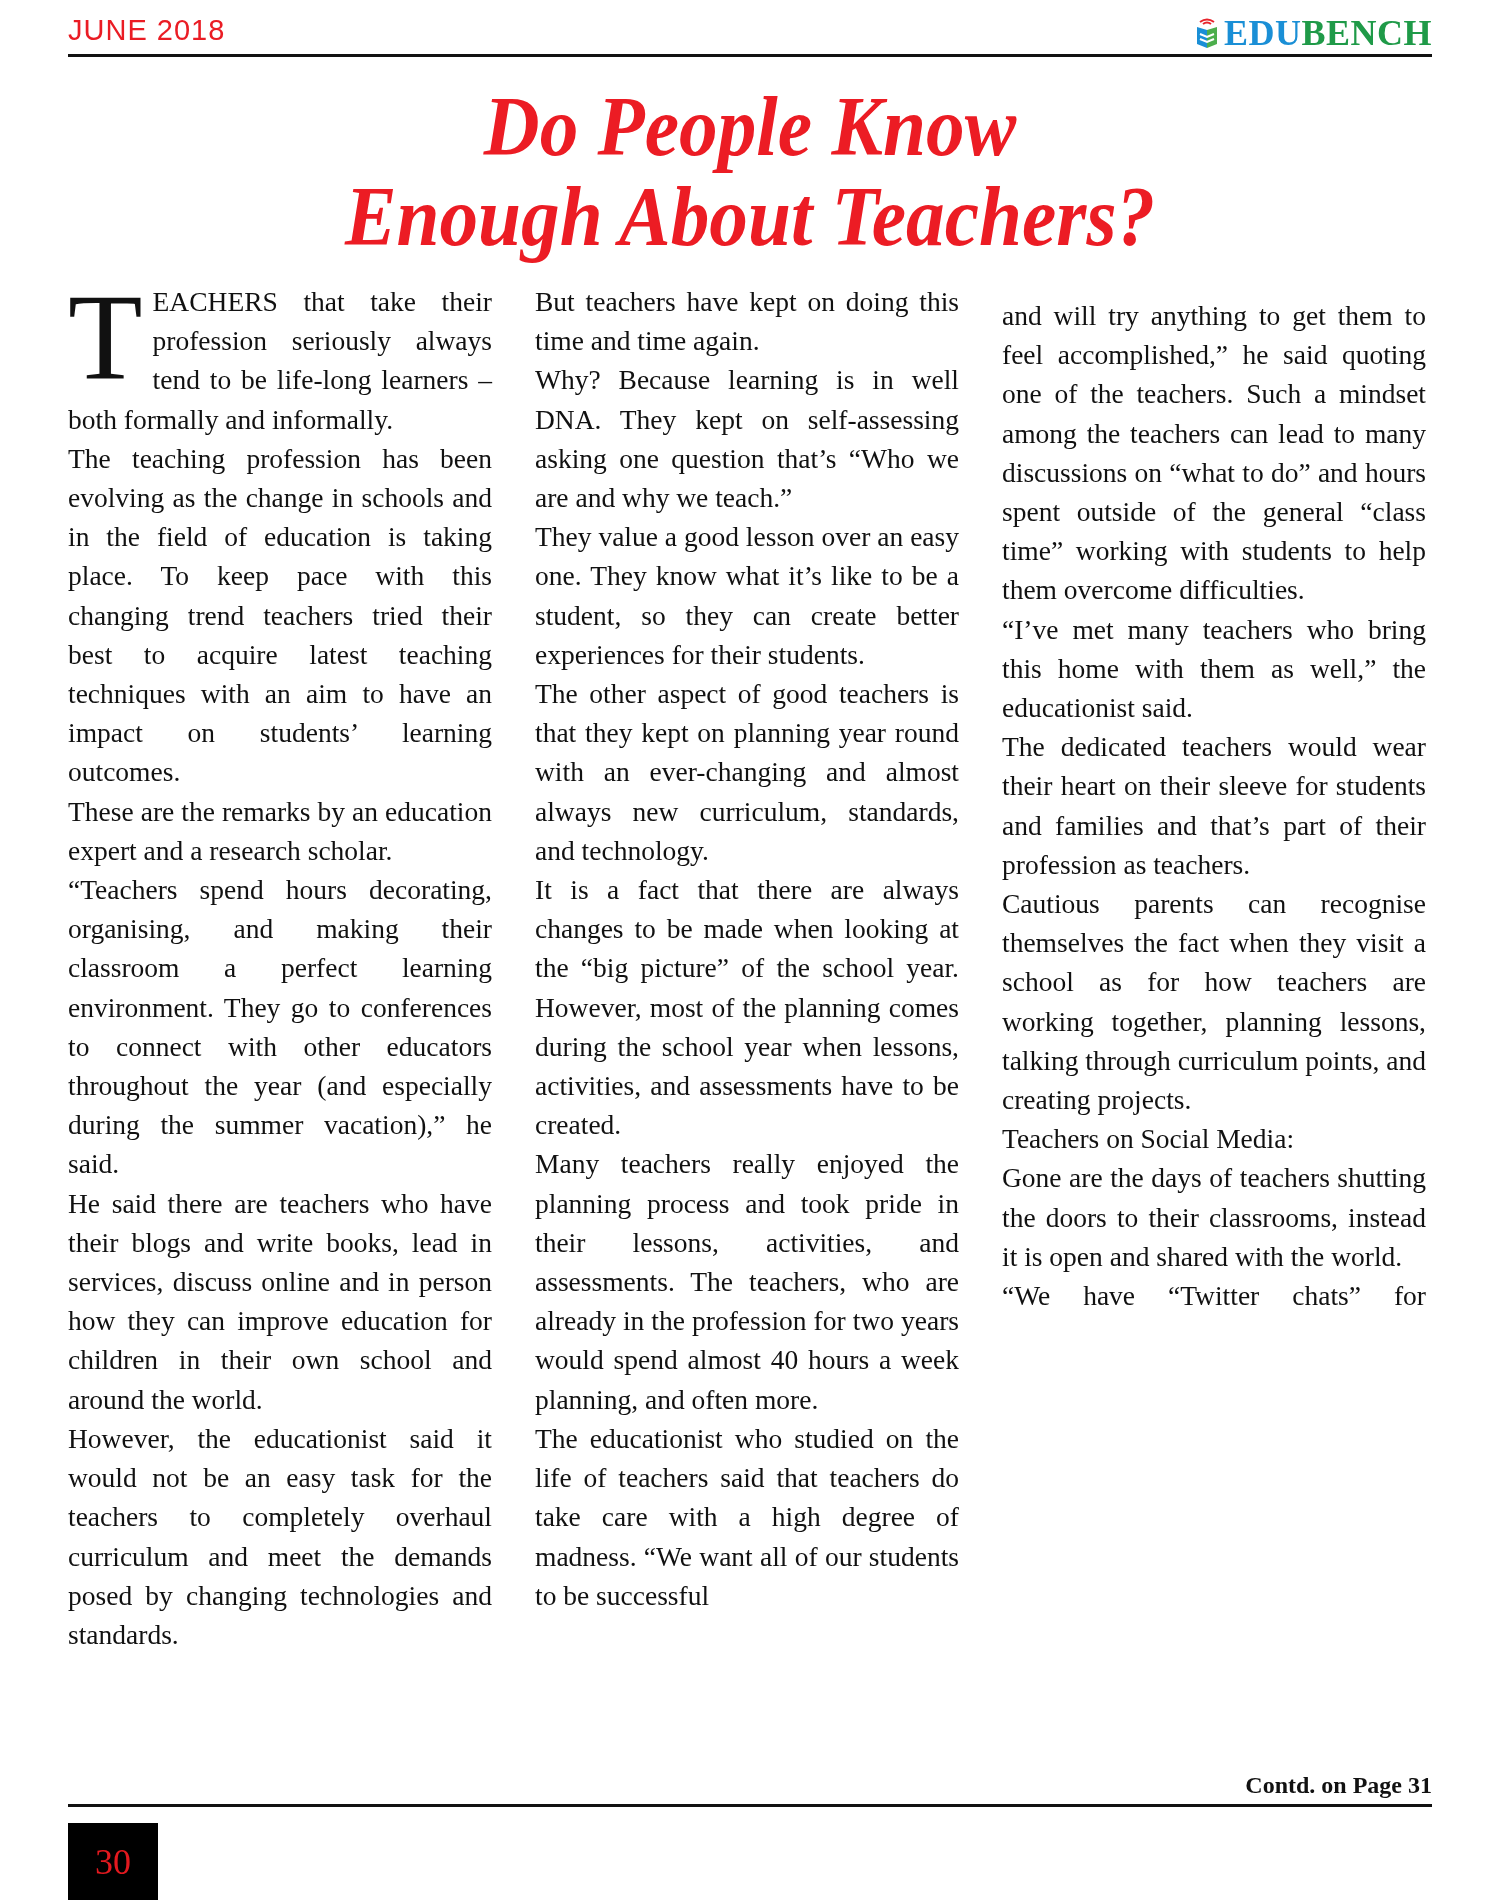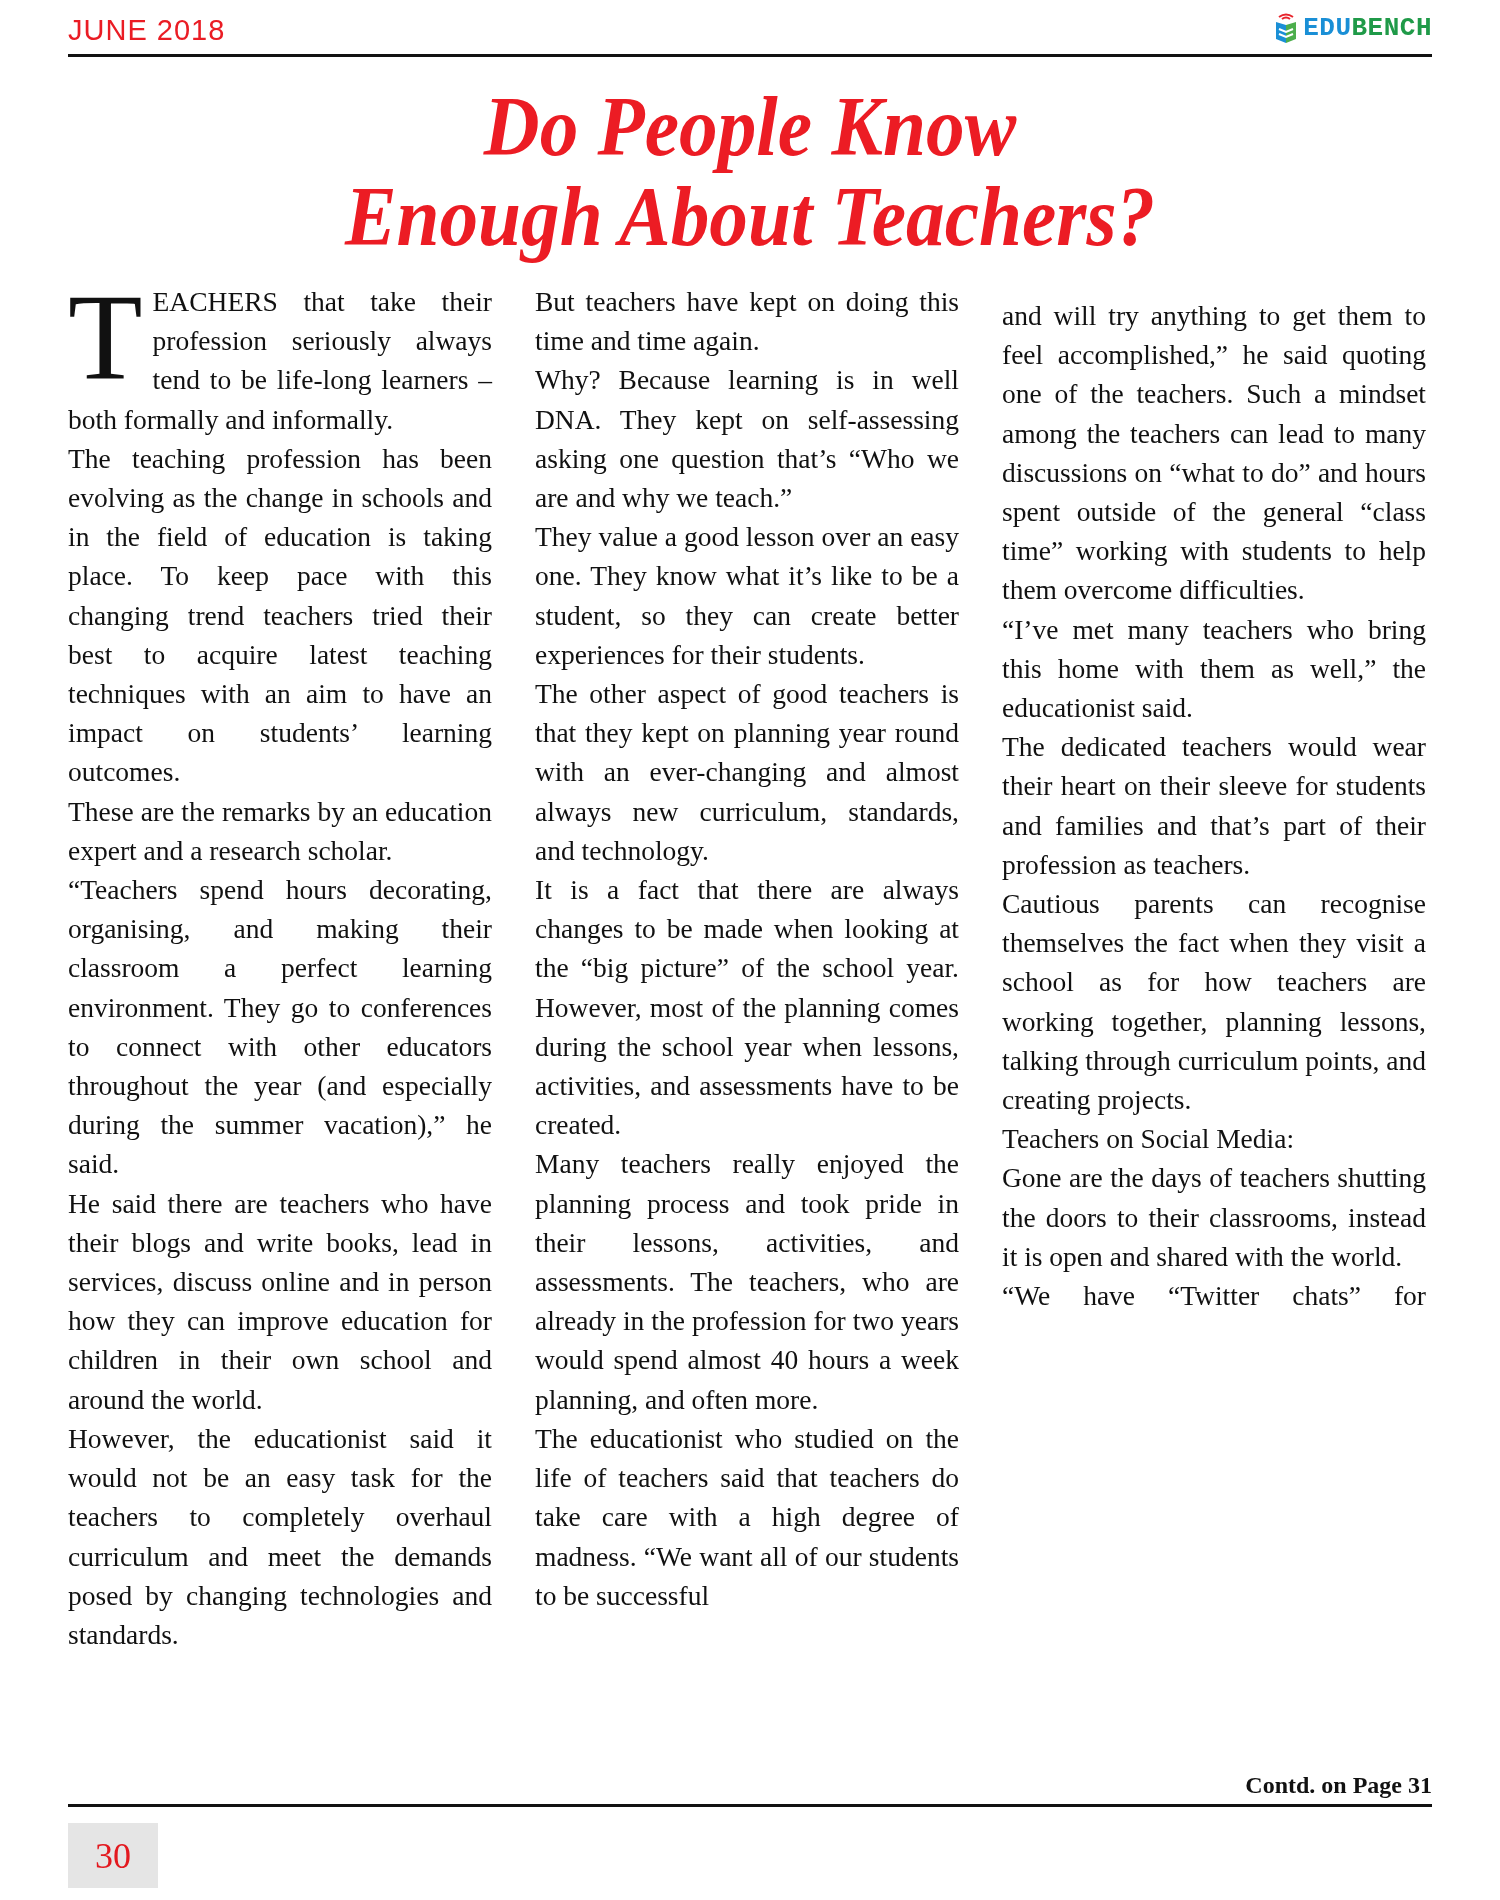--- a/index.html
+++ b/index.html
@@ -3,40 +3,40 @@
   <meta charset="utf-8">
   <style>
     * { box-sizing: border-box; margin: 0; padding: 0; }
     html, body { width: 1500px; height: 1900px; background: #ffffff; overflow: hidden; }
     body { position: relative; font-family: "Liberation Serif", serif; color: #111; }
 
     .header { position: absolute; left: 68px; top: 0; width: 1364px; height: 57px; text-align: right; }
     .header-date { position: absolute; left: 0; top: 14px; font-family: "Liberation Sans", sans-serif; font-size: 29px; color: #ea1c24; letter-spacing: 1px; }
     .brand { position: absolute; right: 0; top: 12px; display: flex; align-items: center; gap: 6px; }
     .brand-logo { width: 22px; height: 32px; }
-    .brand-name { font-family: Liberation Mono, monospace; font-weight: bold; font-size: 26px; letter-spacing: 0.5px; }
+    .brand-name { font-family: Liberation Serif, serif; font-weight: bold; font-size: 36px; letter-spacing: 0.5px; }
     .brand-edu { color: #1a8fd6; }
     .brand-bench { color: #1f9a48; }
     .header-rule { position: absolute; left: 68px; top: 54px; width: 1364px; height: 3px; background: #111; }
 
     .title { position: absolute; left: 0; top: 82px; width: 1500px; text-align: center; color: #ec1c24; font-family: "Liberation Serif", serif; font-style: italic; font-weight: bold; font-size: 84px; line-height: 90px; transform: scaleX(0.92); }
     .title div { white-space: nowrap; }
 
     .columns { position: absolute; top: 282px; left: 68px; width: 1364px; height: 1500px; }
     .col { position: absolute; top: 0; width: 424px; font-size: 27.5px; line-height: 39.2px; text-align: justify; }
     .col p { margin: 0; }
     .col-1 { left: 0; }
     .col-2 { left: 467px; }
     .col-3 { left: 934px; top: 14px; }
 
     .dropcap { float: left; font-size: 122px; line-height: 98px; margin: 6px 10px 0 0; font-family: "Liberation Serif", serif; }
 
     .contd { position: absolute; right: 68px; top: 1772px; font-family: "Liberation Serif", serif; font-weight: bold; font-size: 24px; }
     .footer-rule { position: absolute; left: 68px; top: 1804px; width: 1364px; height: 3px; background: #111; }
-    .page-num-box { position: absolute; left: 68px; top: 1823px; width: 90px; height: 65px; background: #e5e5e5; display: flex; align-items: center; justify-content: center; }
+    .page-num-box { position: absolute; left: 68px; top: 1823px; width: 90px; height: 78px; background: #000000; display: flex; align-items: center; justify-content: center; }
     .page-num { font-family: "Liberation Serif", serif; font-size: 36px; color: #e3191f; }
   </style>
 </head>
 <body>
 
 <div class="header">
   <div class="header-date">JUNE  2018</div>
   <div class="brand">
     <svg class="brand-logo" viewBox="0 0 22 32">
       <path d="M4 5 Q11 0 18 5" stroke="#e8242c" stroke-width="2" fill="none"></path>

